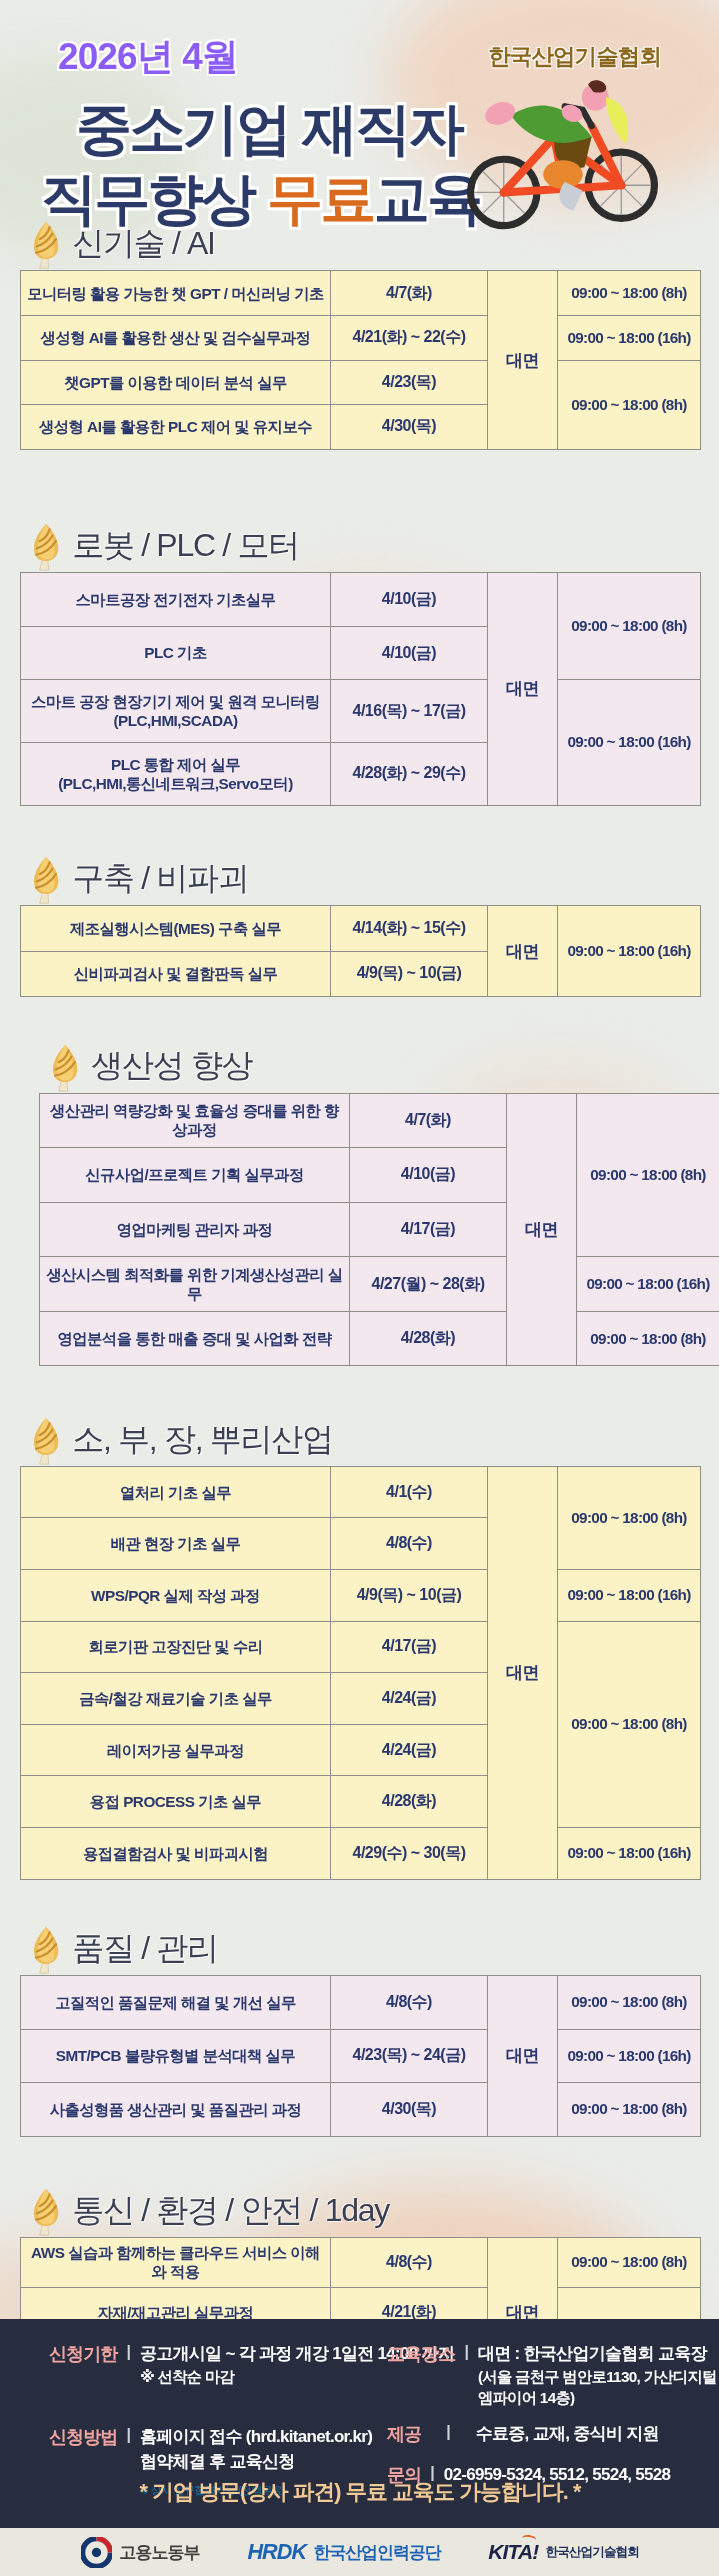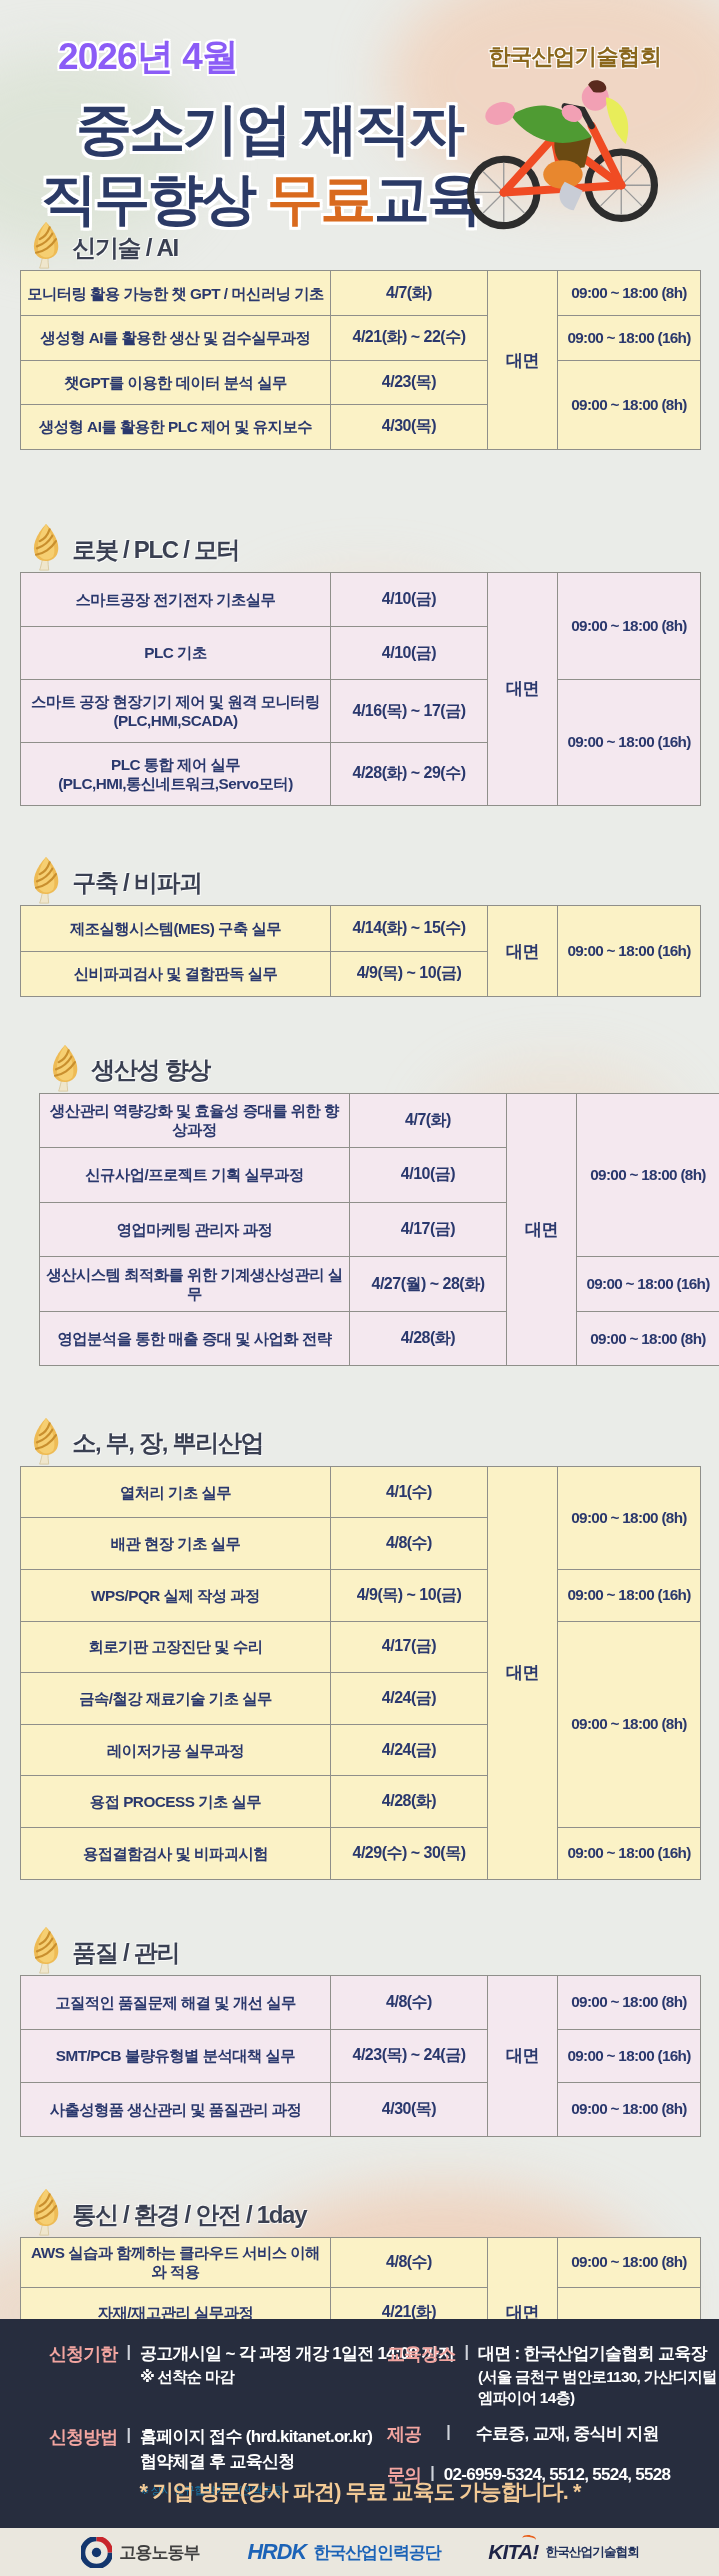--- a/index.html
+++ b/index.html
@@ -37,21 +37,21 @@
   }
   .t1{top:101px;}
   .t2{top:171px;left:41px;}
   .hl{color:#d96a1e;}
   .bike{position:absolute;right:52px;top:74px;}
 
   
   #sections{position:relative;}
   .sec-header{display:flex;align-items:flex-end;gap:7.2px;margin-left:27px;height:45px;}
   .sec-title{
-    font-size:24px;font-weight:700;color:#3a4052;letter-spacing:-1.3px;line-height:1.1;
+    font-size:32px;font-weight:400;color:#3a4052;letter-spacing:-1.3px;line-height:1.1;
     text-shadow:-0.9px -0.9px 0 rgba(255,255,255,.8),0.9px 0.9px 0 rgba(255,255,255,.8);
     padding-bottom:3.6px;
   }
   .sprout{flex:0 0 auto;margin-bottom:-5.4px;}
   .section table{
     border-collapse:collapse;margin-left:20px;margin-top:5.4px;table-layout:fixed;width:681px;
     background:#fff;
   }
   .section td{
     border:0.9px solid #8f8f8a;text-align:center;vertical-align:middle;

